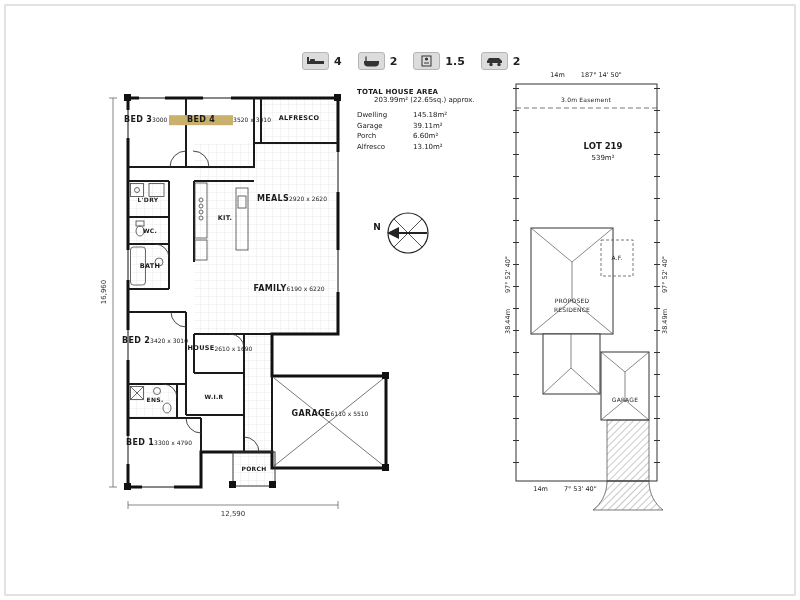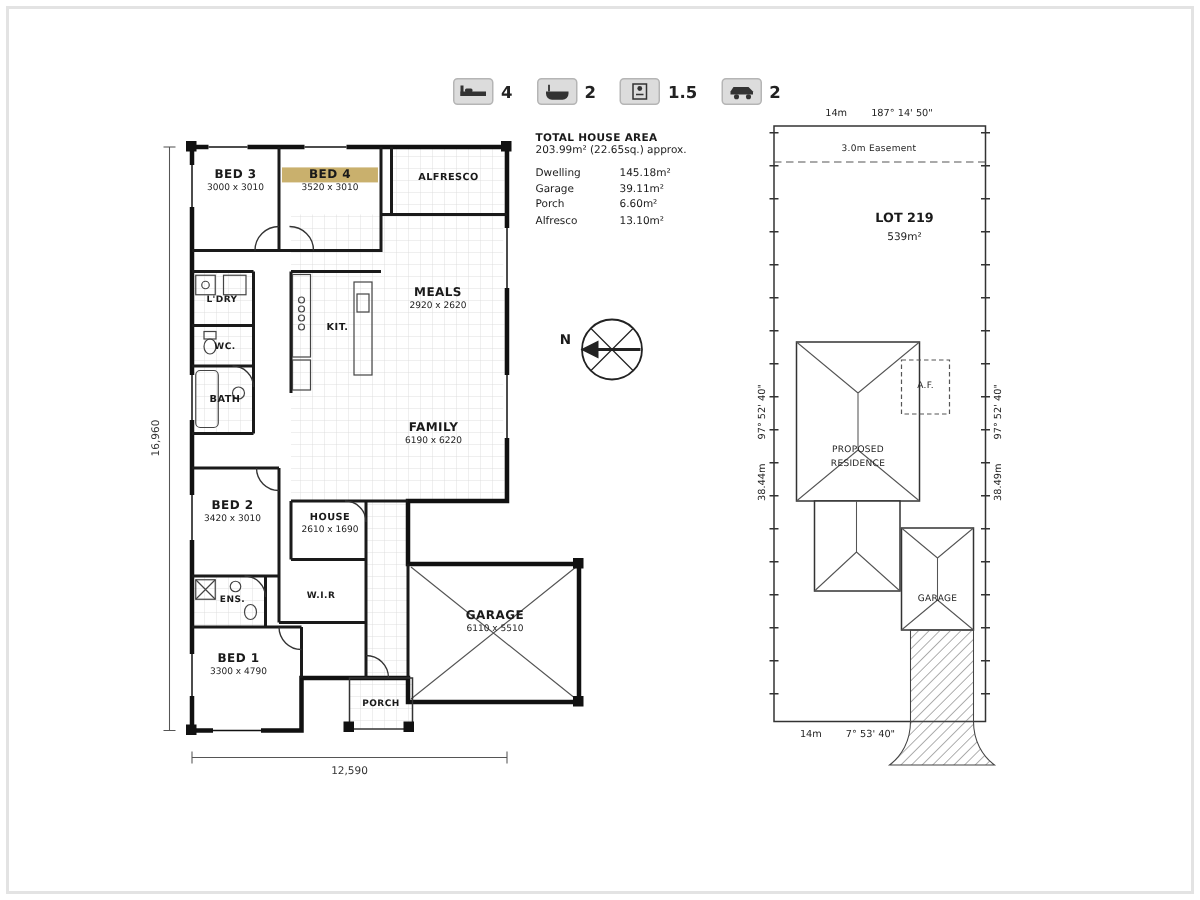--- a/index.html
+++ b/index.html
@@ -13,27 +13,27 @@
   .amenities { position:absolute; left:302px; top:52px; display:flex; gap:16px; align-items:center; }
   .amen { display:flex; gap:5px; align-items:center; }
   .amen-box { width:27px; height:18px; background:#dcdcdc; border:1px solid #b5b5b5; border-radius:3px;
               display:flex; align-items:center; justify-content:center; }
   .amen-val { font-size:11px; font-weight:bold; color:#222; }
 
   
   .title-block { position:absolute; left:357px; top:88px; width:130px; }
   .plan-name { font-size:12.5px; font-weight:bold; letter-spacing:.4px; margin-bottom:11px; }
   .area-heading { font-size:7px; font-weight:bold; letter-spacing:.2px; }
-  .area-total { font-size:7px; margin-bottom:6px; }
+  .area-total { font-size:7px; margin-bottom:6px;margin-left:17px; }
   .area-row { display:flex; font-size:7px; line-height:1.5; }
   .area-row span:first-child { width:56px; }
 
   
   .lbl { position:absolute; transform:translate(-50%,-50%); white-space:nowrap; text-align:center; }
-  .room-lbl { position:absolute; transform:translate(-50%,-50%); display:flex; flex-direction:column;
+  .room-lbl { position:absolute; transform:translate(-50%,-50%); display:flex; flex-direction:row;
               align-items:center; line-height:1.2; white-space:nowrap; }
   .rname { font-size:8px; font-weight:bold; letter-spacing:.3px; }
   .rdims { font-size:6px; color:#222; }
   .sm .rname { font-size:6.5px; }
   .xs .rname { font-size:6px; }
   .hl { background:var(--hl,#c9b06d); padding:0 18px; }
 
   .rot { transform:translate(-50%,-50%) rotate(-90deg); }
   .dim-txt { font-size:7px; color:#333; }
   .north-n { font-size:9px; font-weight:bold; }

